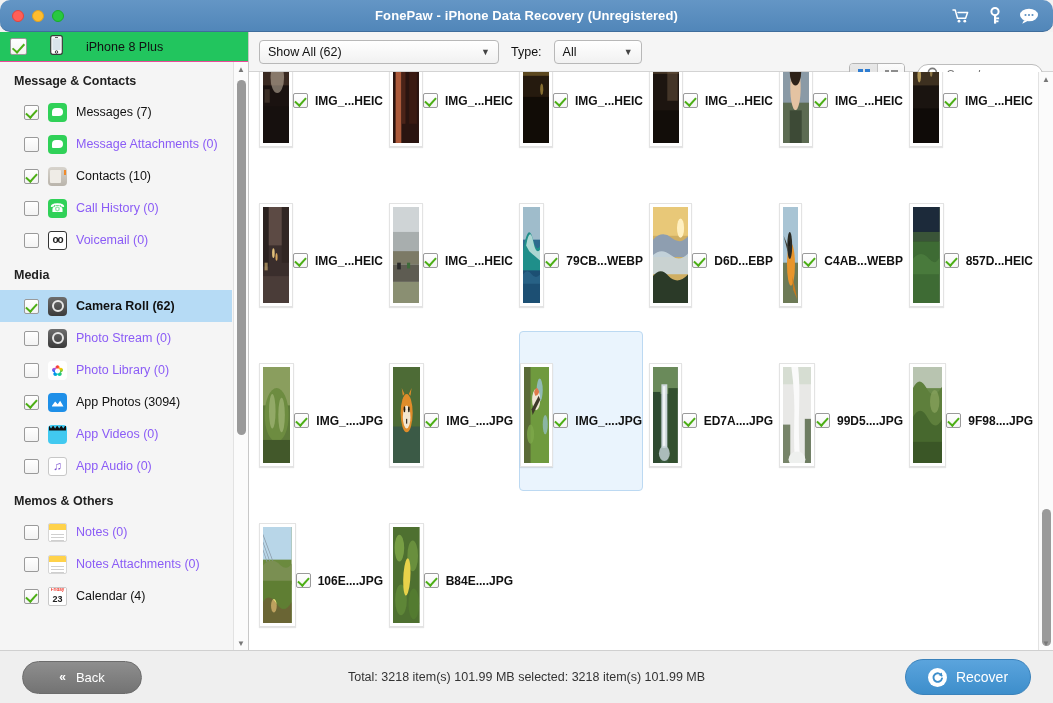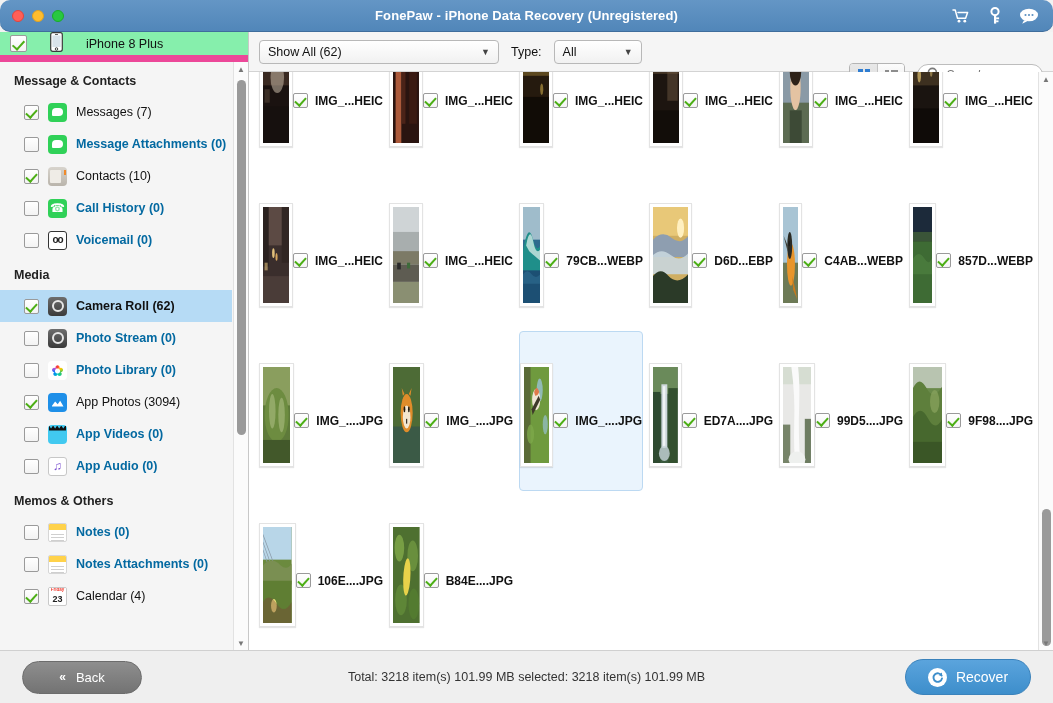--- a/index.html
+++ b/index.html
@@ -52,34 +52,34 @@
     background: #f5f5f5;
     border-right: 1px solid #c8c8c8;
     display: flex; flex-direction: column;
     position: relative;
     overflow: hidden;
   }
   .device-row {
     height: 30px; flex:0 0 30px;
     display: flex; align-items: center; gap: 23px;
     padding-left: 10px;
-    background: #86efac;
-    border-bottom: 7px solid #ec4899;
+    background: #22c55e;
+    border-bottom: 1px solid #ec4899;
   }
   .sb-scroll { flex: 1 1 auto; overflow: hidden; position: relative; padding-right: 16px;}
   .group-head {
     font-size: 12.5px; font-weight: bold; color: #222;
     padding: 12px 0 8px 14px;
   }
   .sb-item {
     height: 32px; display:flex; align-items:center; gap: 9px;
     padding-left: 24px; font-size: 12.5px; color: #111;
   }
   .sb-item.selected { background:#b6dbf5; }
-  .sb-item.dim .sb-label { color:#0369a1;font-weight:bold; }
+  .sb-item.dim .sb-label { color:#8b5cf6; }
   .sb-label { white-space: nowrap; }
 
   
   .cbx {
     width: 15px; height: 15px; flex: 0 0 15px;
     border: 1px solid #9a9a9a; border-radius: 2px;
     background: linear-gradient(#ffffff,#f3f3f3);
     position: relative;
   }
   .cbx.checked::after {
@@ -610,21 +610,21 @@
                 <svg class="thumb" viewBox="0 0 100 100" preserveAspectRatio="none">
                   <rect width="100" height="100" fill="#2f4a28"></rect>
                   <rect width="100" height="26" fill="#1c2a3a"></rect>
                   <rect y="26" width="100" height="10" fill="#3a5438"></rect>
                   <rect y="36" width="100" height="64" fill="#3e6b34"></rect>
                   <path d="M0 54 Q30 44 60 54 Q84 62 100 52 L100 70 L0 70 Z" fill="#4f8040" opacity=".7"></path>
                 </svg>
               </div>
               <div class="cap">
                 <span class="cbx checked"></span>
-                <span class="cname">857D...WEBP</span>
+                <span class="cname">857D...HEIC</span>
               </div>
             </div>
 
             <div class="cell">
               <div class="thumb-frame">
                 <svg class="thumb" viewBox="0 0 100 100" preserveAspectRatio="none">
                   <rect width="100" height="100" fill="#5e7a3a"></rect>
                   <rect width="100" height="40" fill="#8a9e5e"></rect>
                   <ellipse cx="50" cy="50" rx="44" ry="28" fill="#6d8c40"></ellipse>
                   <ellipse cx="34" cy="46" rx="12" ry="18" fill="#9bb070" opacity=".8"></ellipse>

